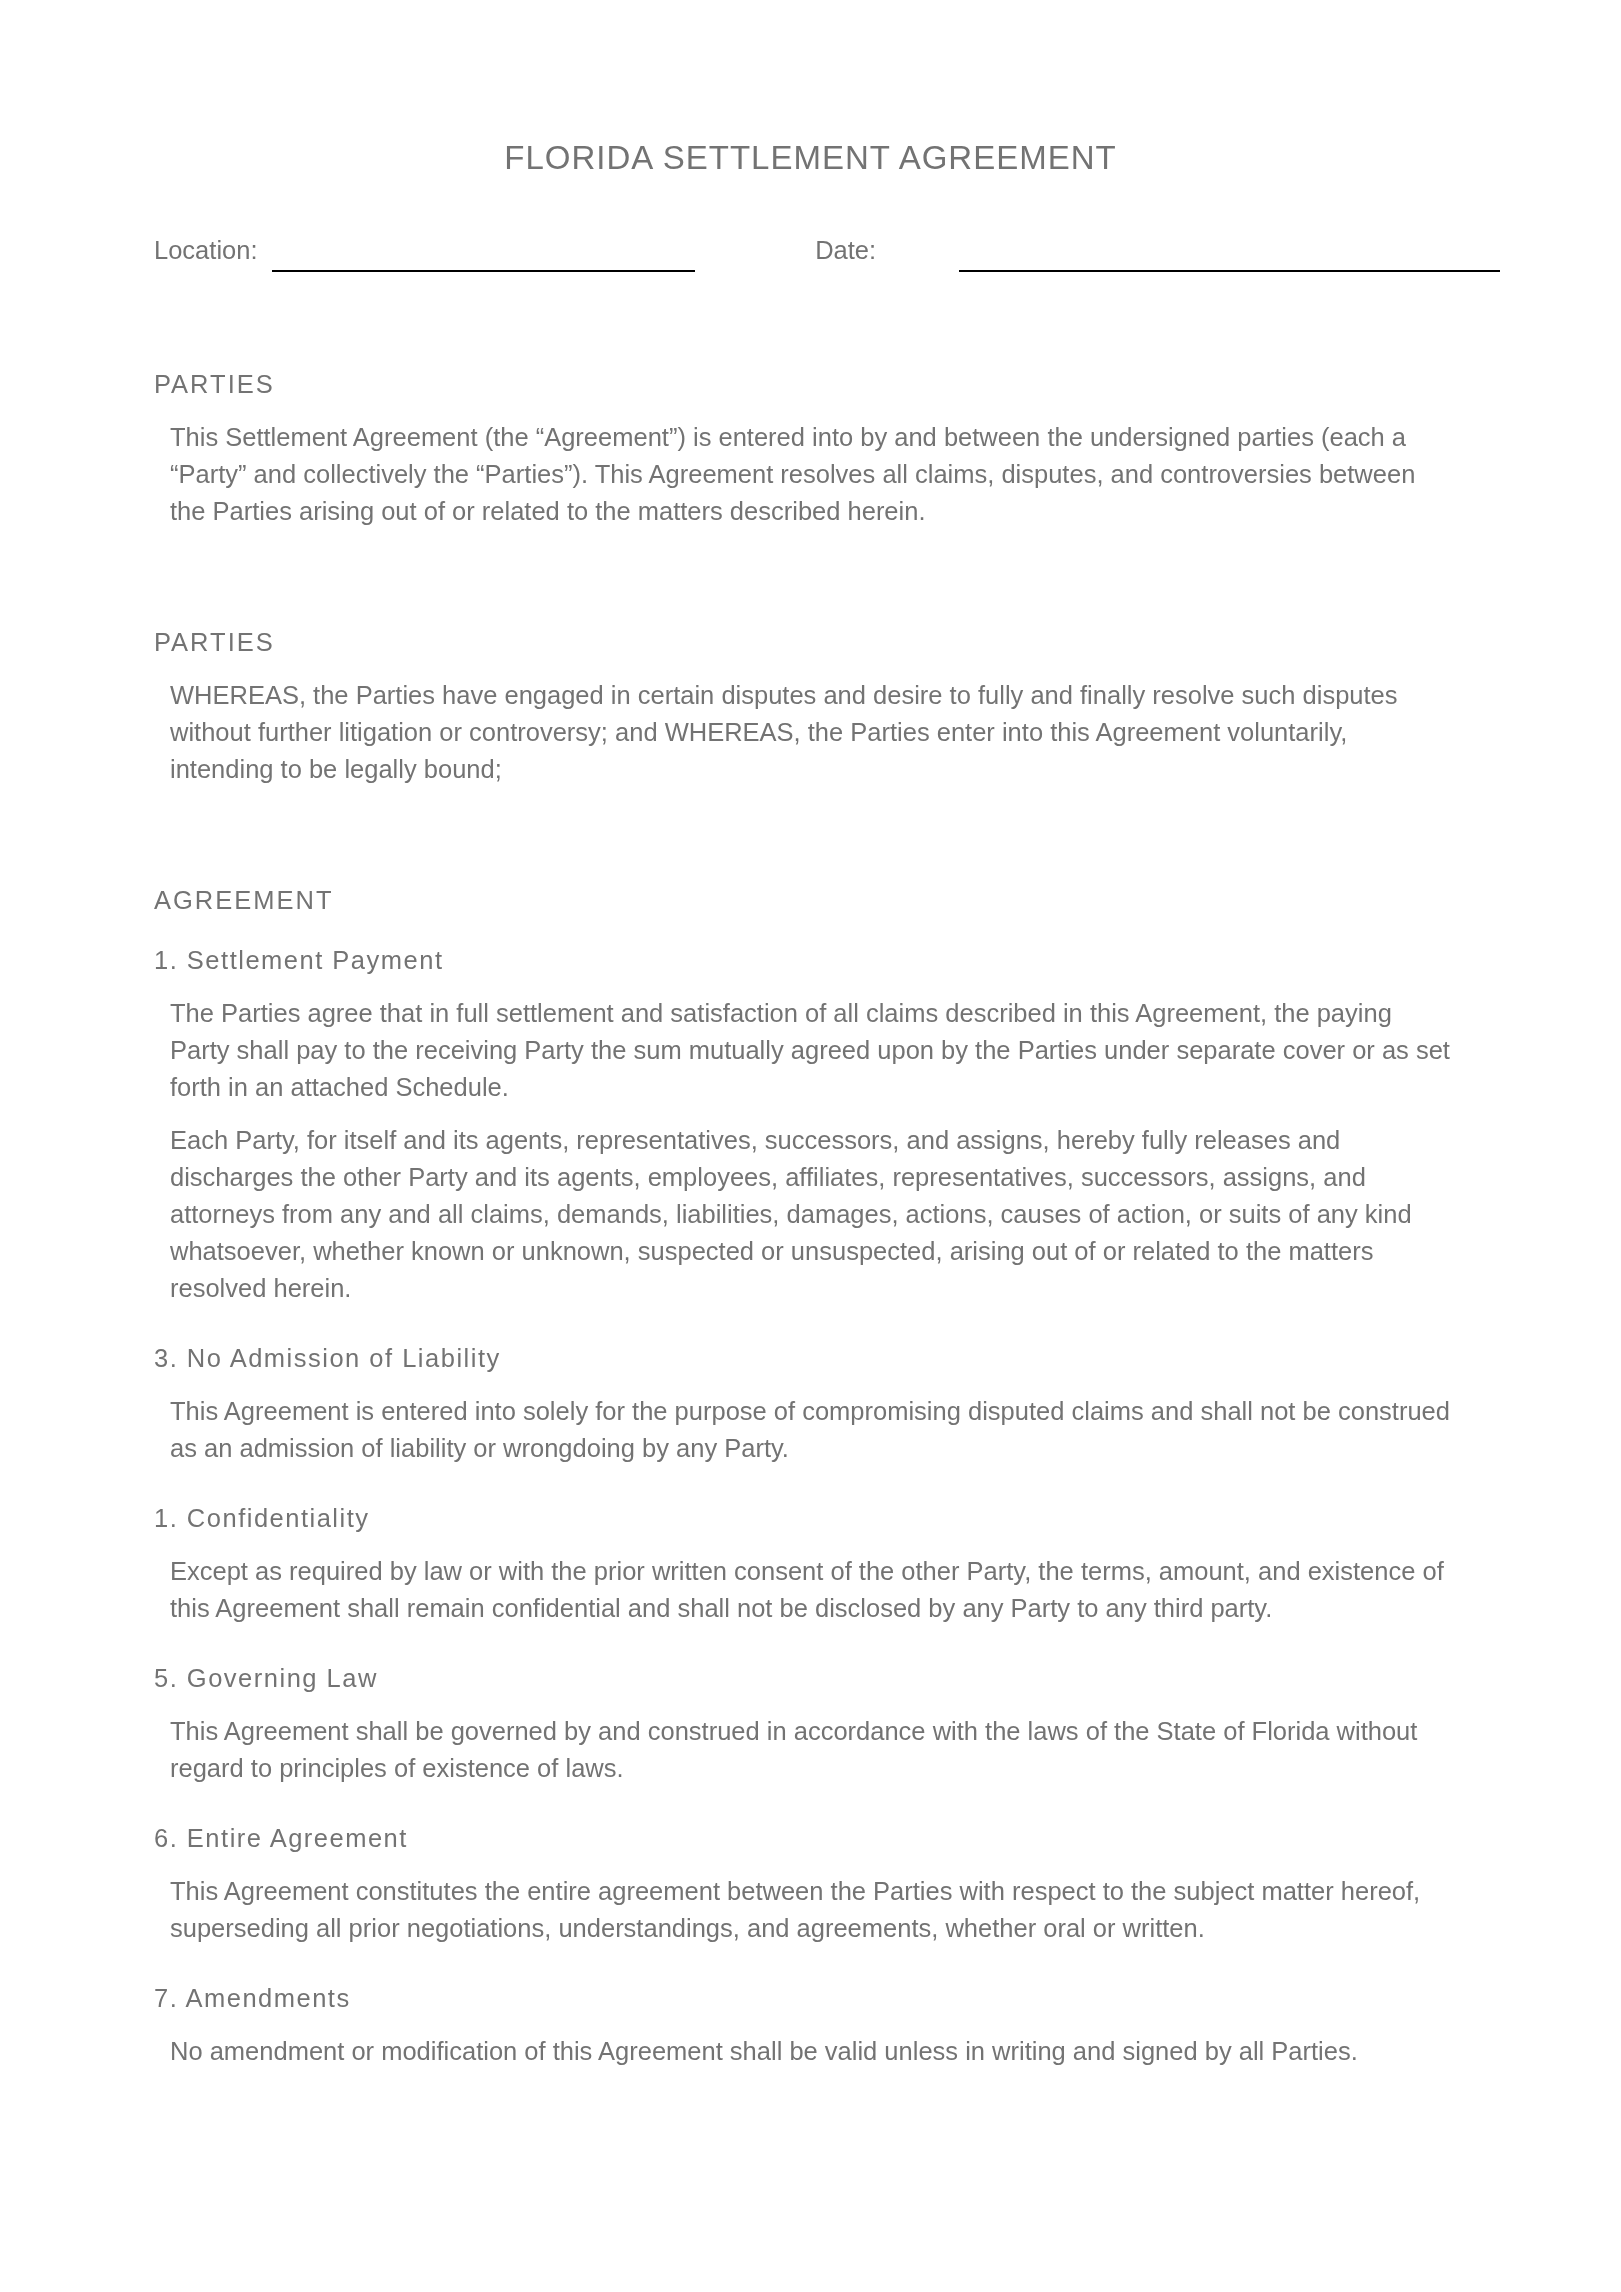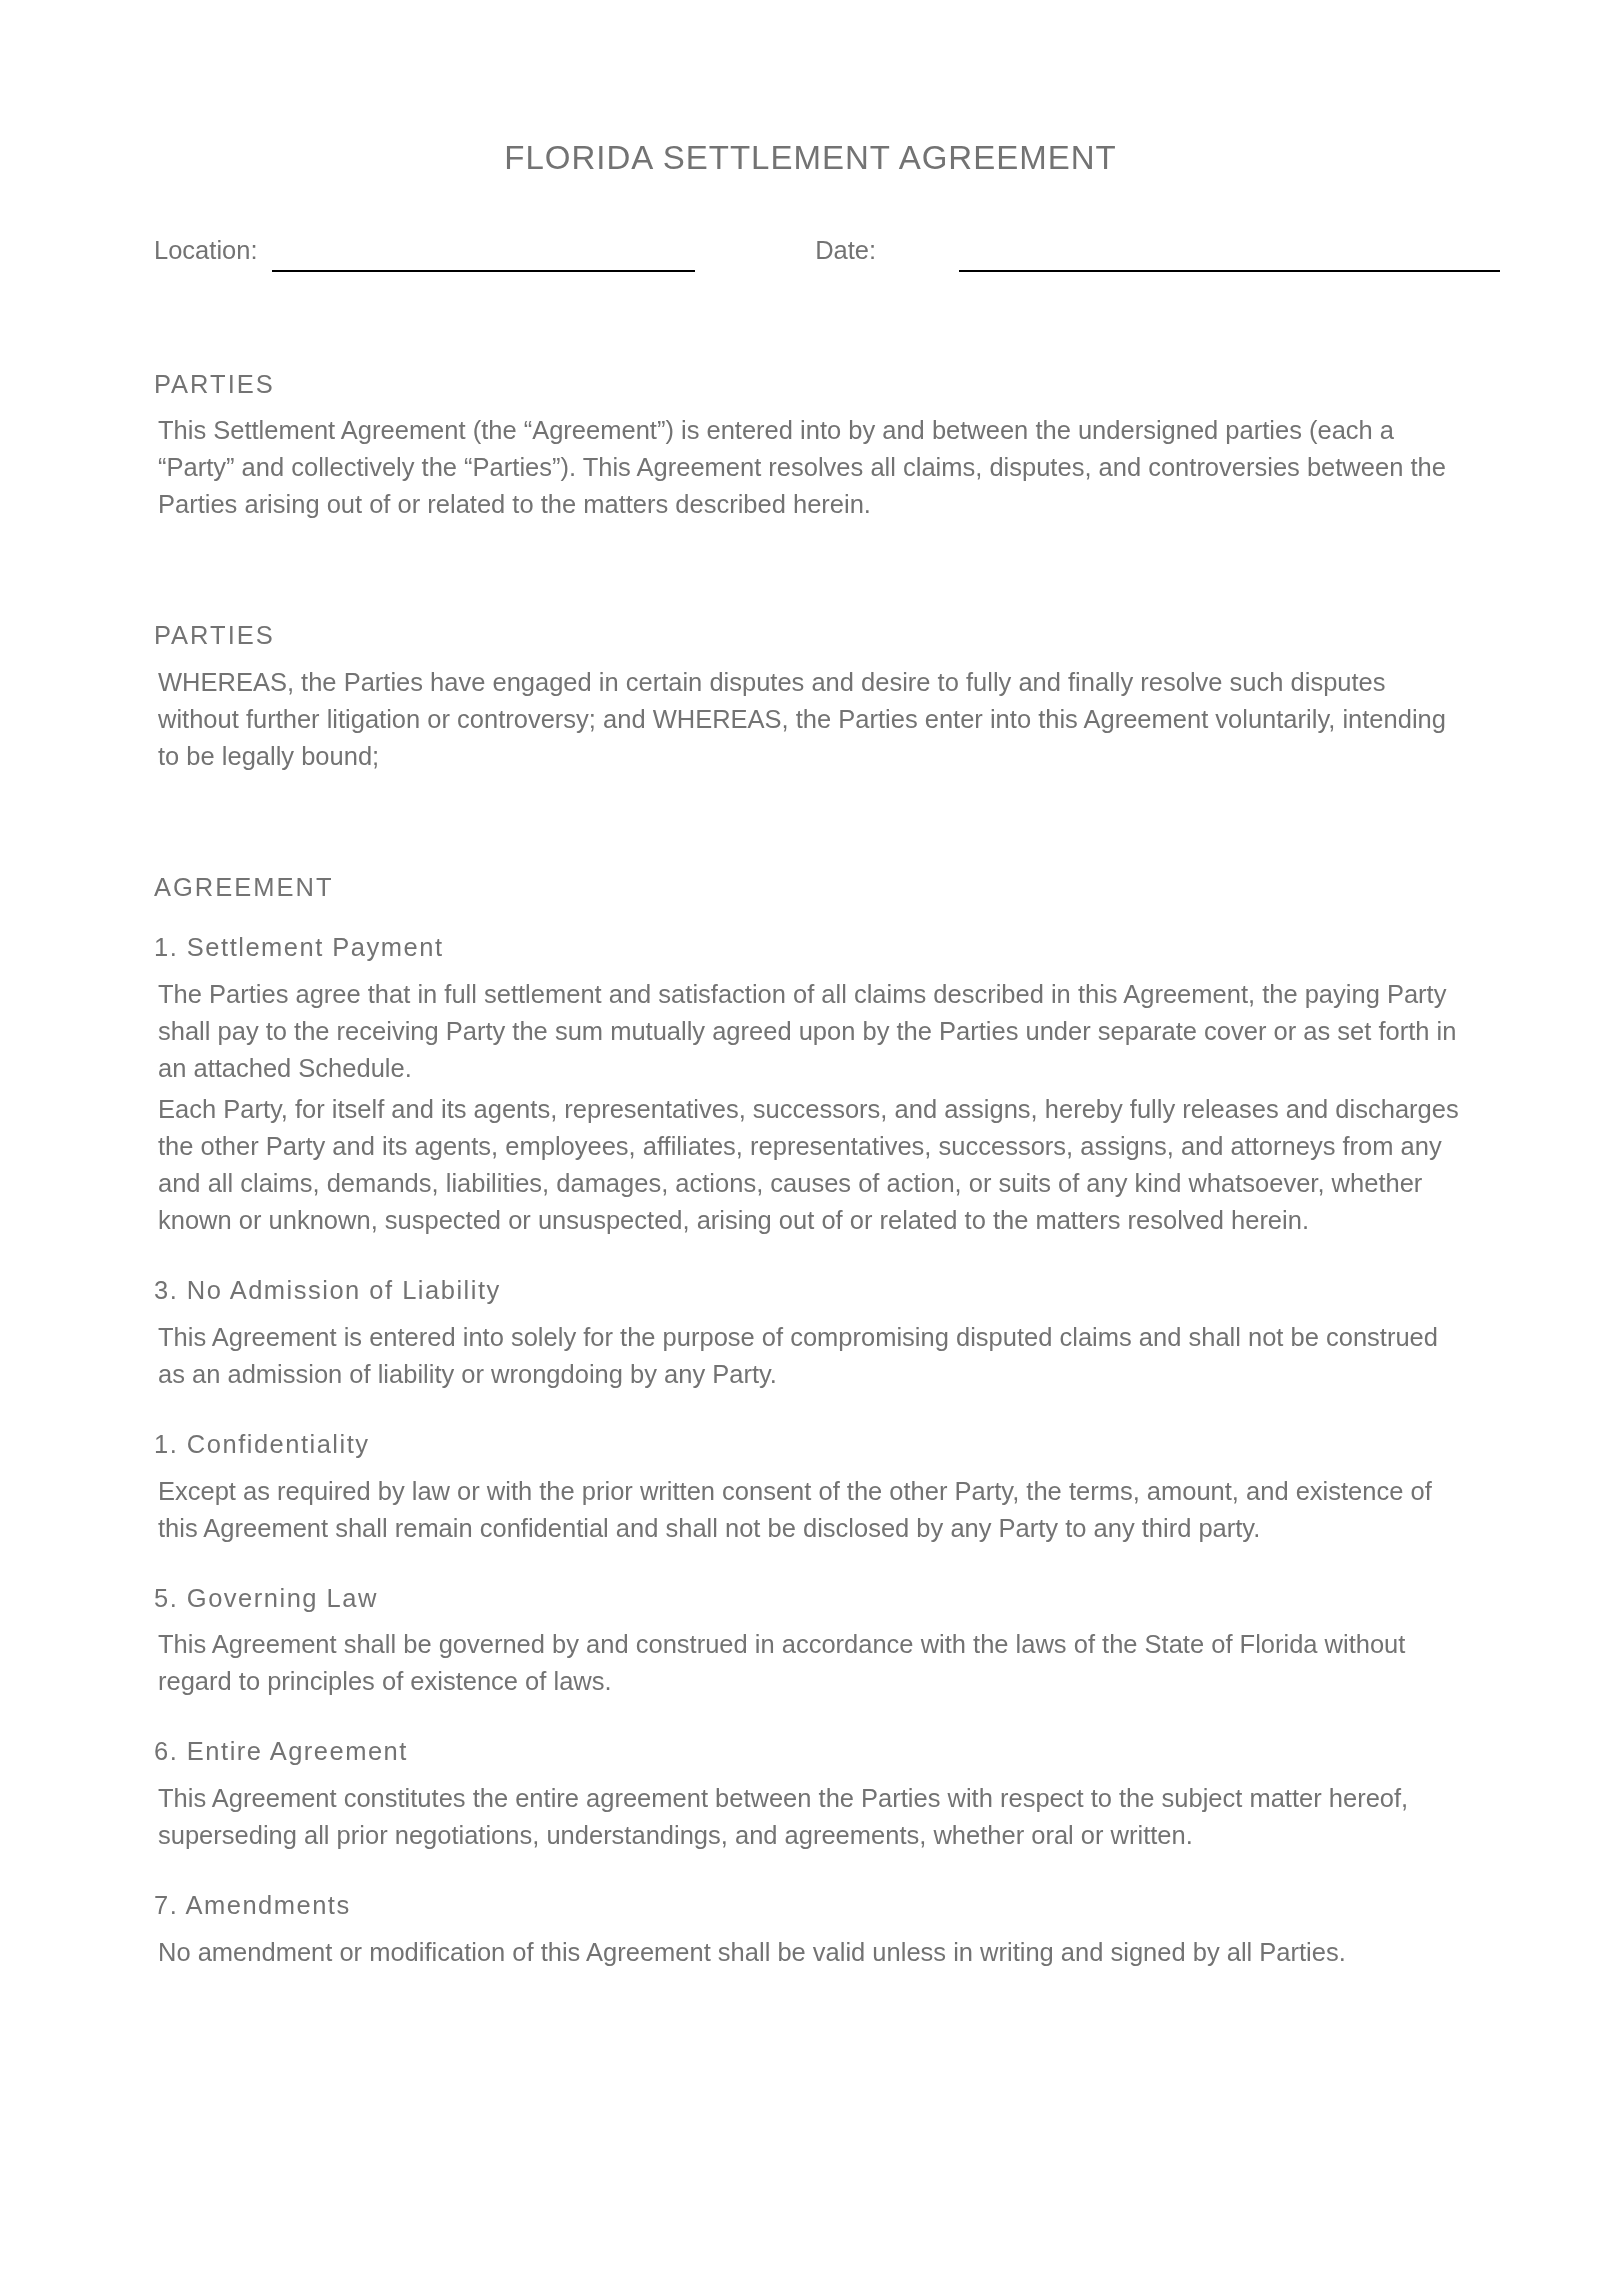--- a/index.html
+++ b/index.html
@@ -50,21 +50,21 @@
   }
   .sec-heading.first { }
   .clause-heading {
     font-size: 25.5px;
     font-weight: normal;
     letter-spacing: 1.5px;
     margin: 33px 0 9.8px 0;
   }
   .clause-heading.first { margin-top: 23px; }
   .body-text {
-    margin: 4px;
+    margin: 16px;
   }
 </style>
 </head>
 <body>
 
 <div class="page">
 
   <h1 class="doc-title">FLORIDA SETTLEMENT AGREEMENT</h1>
 
   <div class="fields-row">

